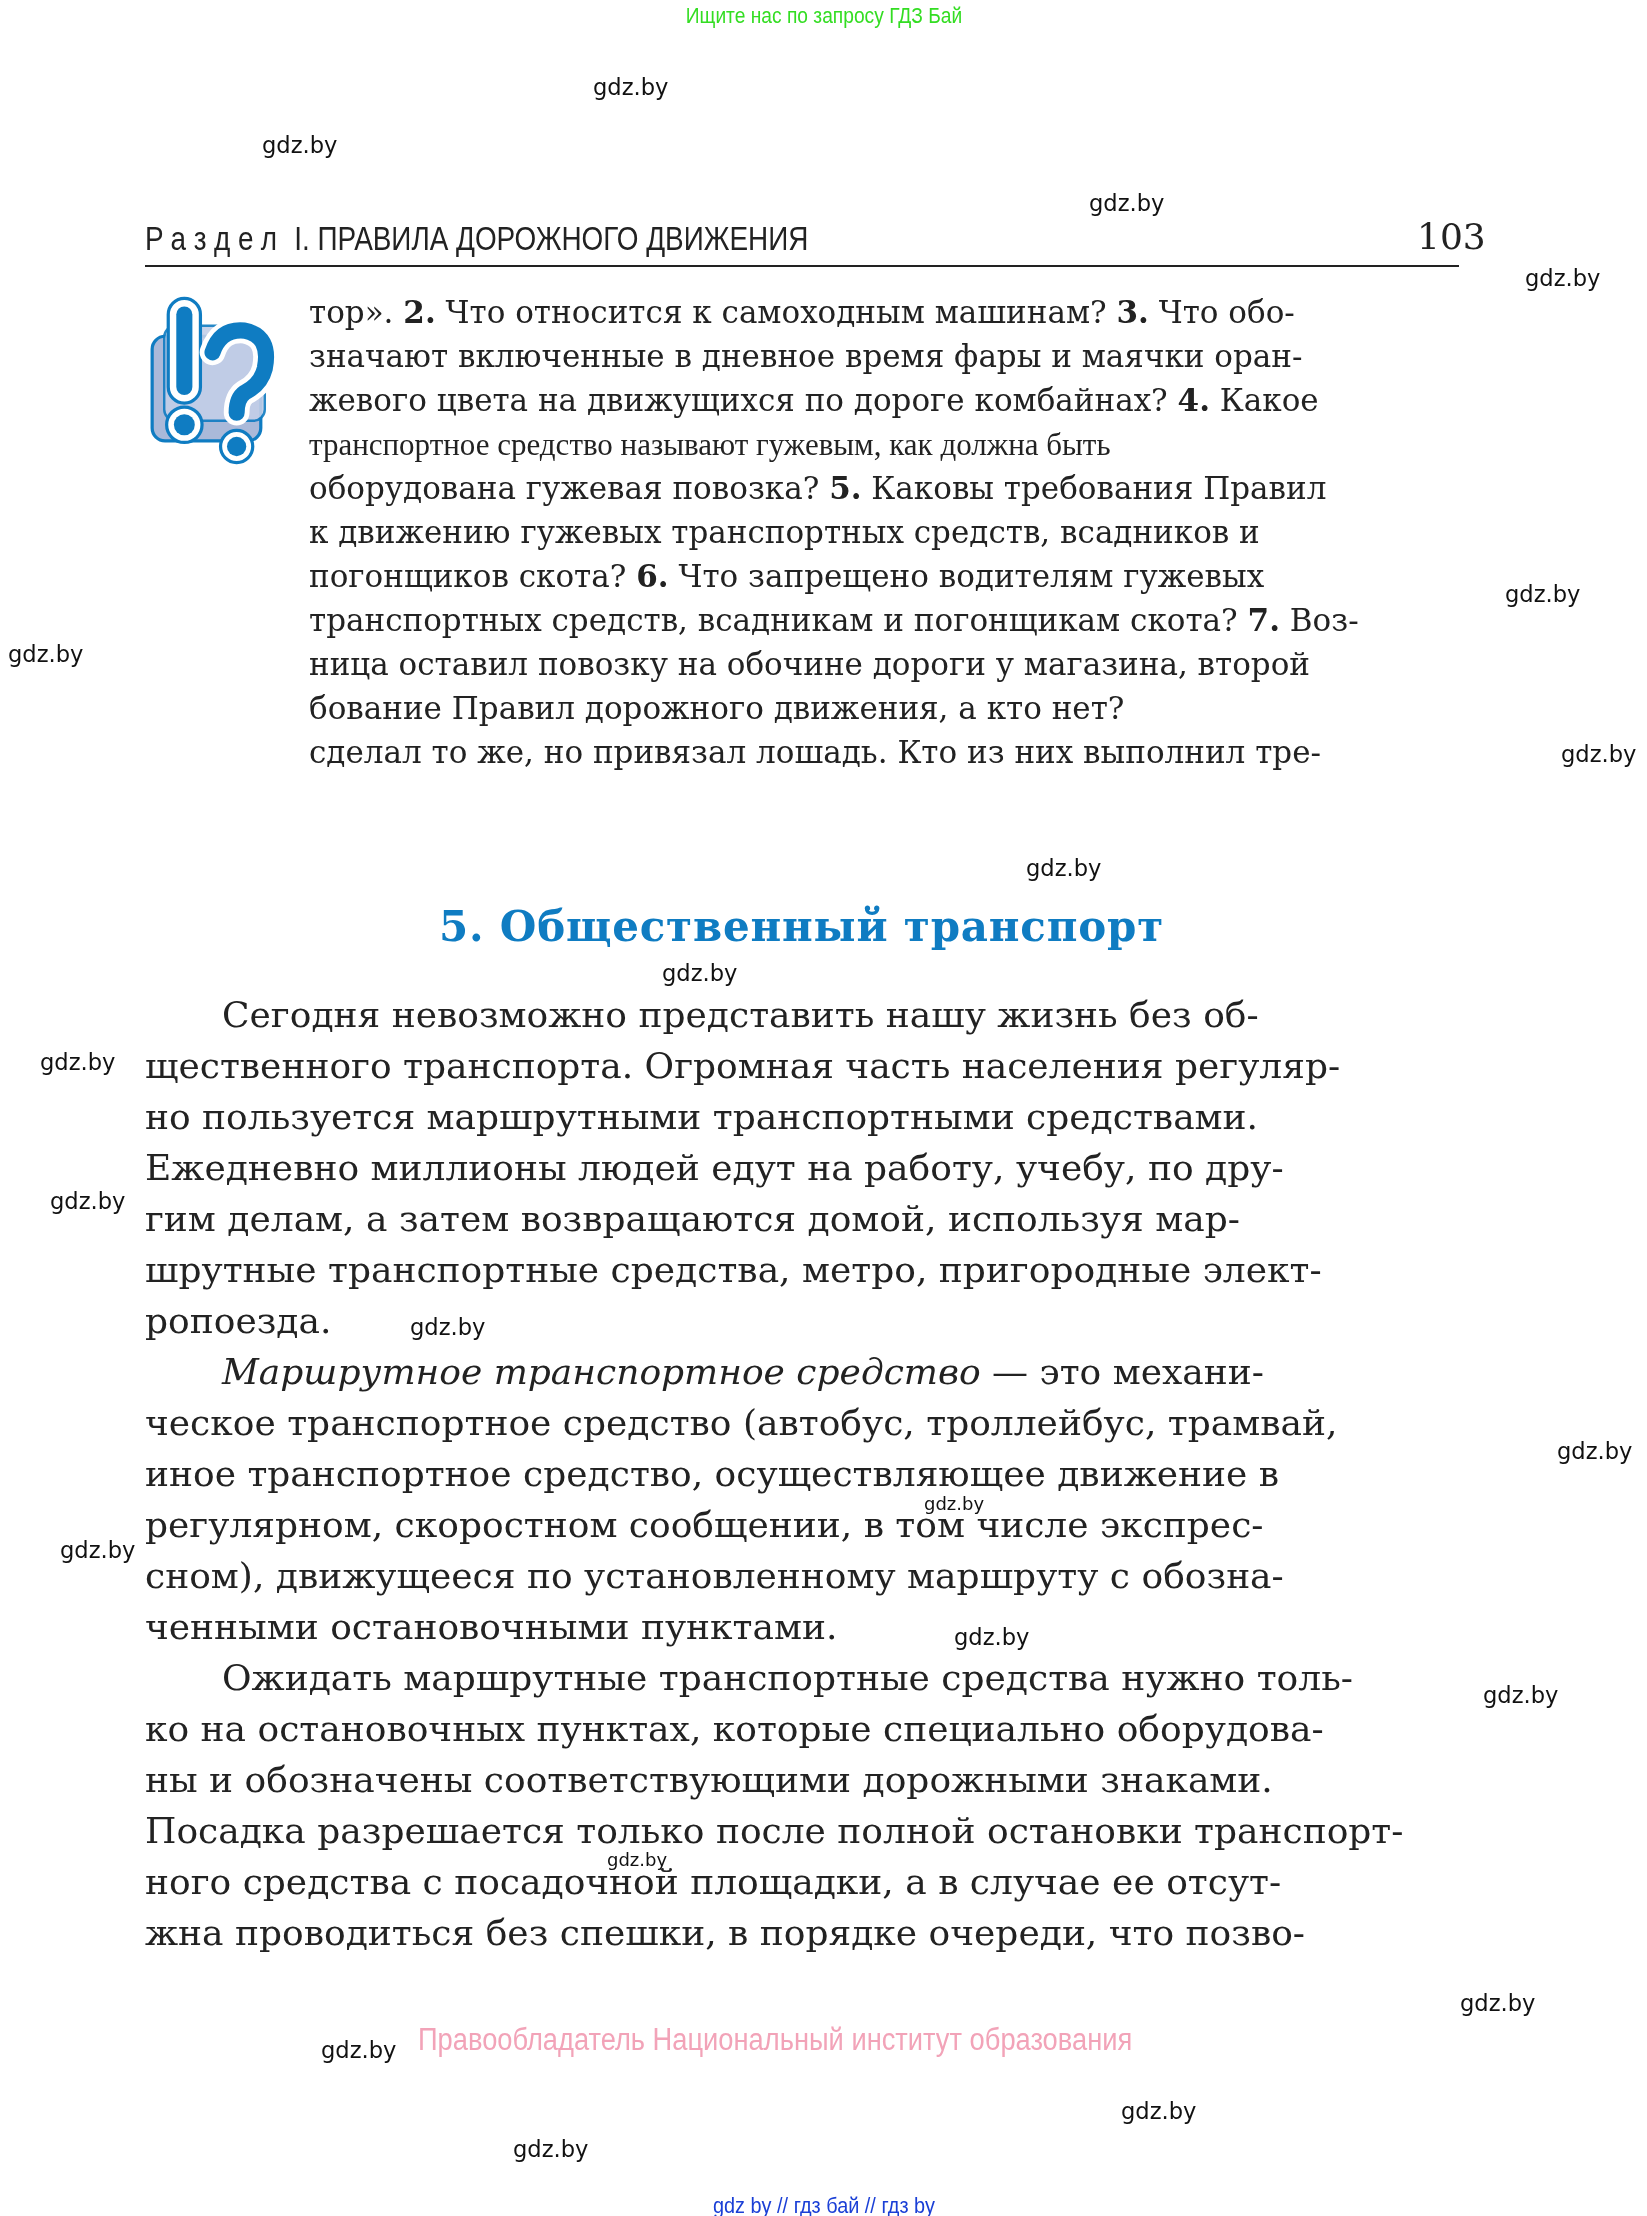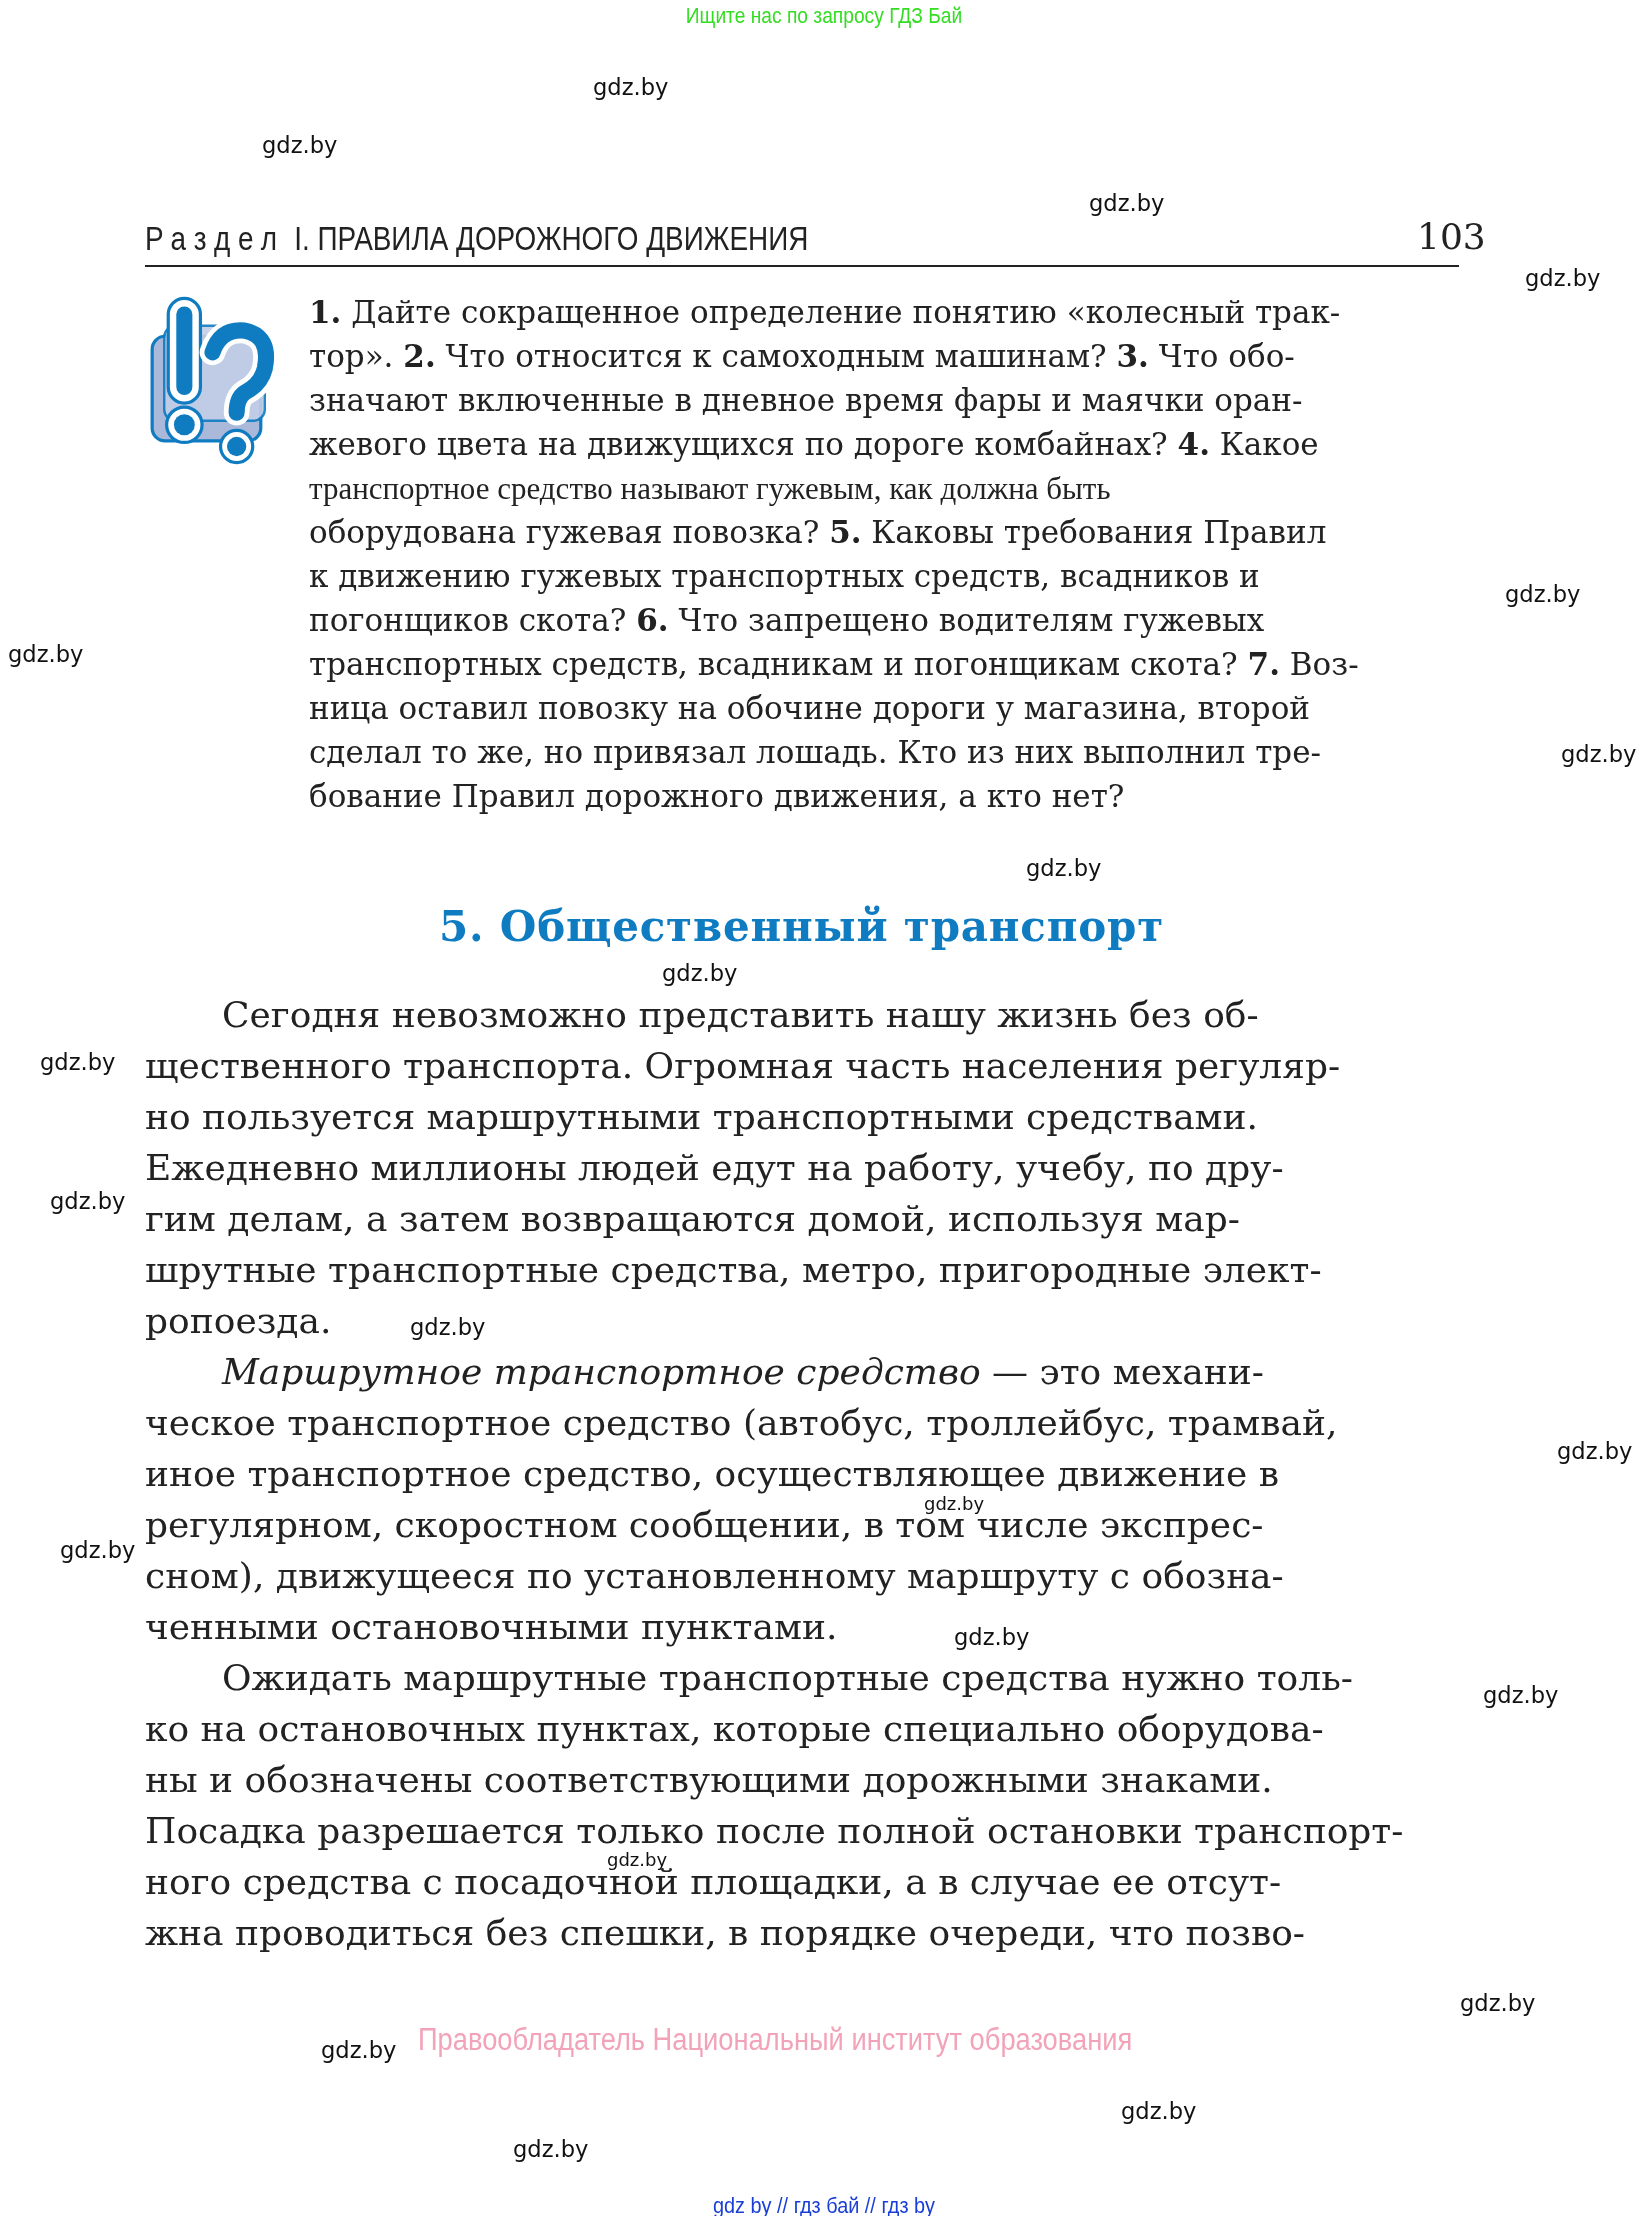--- a/index.html
+++ b/index.html
@@ -69,32 +69,31 @@
     <circle cx="50" cy="165" r="22" fill="#ffffff" stroke="#0f7cc2" stroke-width="4"></circle>
     <circle cx="50" cy="165" r="13" fill="#0f7cc2"></circle>
     <path d="M85 75 Q95 45 125 48 Q158 55 150 95 Q145 115 125 125 Q115 132 115 150" fill="none" stroke="#ffffff" stroke-width="32" stroke-linecap="round"></path>
     <path d="M85 75 Q95 45 125 48 Q158 55 150 95 Q145 115 125 125 Q115 132 115 150" fill="none" stroke="#0f7cc2" stroke-width="20" stroke-linecap="round"></path>
     <circle cx="115" cy="192" r="20" fill="#ffffff" stroke="#0f7cc2" stroke-width="4"></circle>
     <circle cx="115" cy="192" r="12" fill="#0f7cc2"></circle>
   </svg>
 </div>
 
 <div class="abs questions">
-  <span class="line" style="display: block;"><span style="white-space: nowrap; display: inline-block; word-spacing: 0px;"><b>1.</b> Дайте сокращенное определение понятию «колесный трак-</span></span>
   <span class="line" style="display: block;"><span style="white-space: nowrap; display: inline-block; word-spacing: 0px;">тор». <b>2.</b> Что относится к самоходным машинам? <b>3.</b> Что обо-</span></span>
   <span class="line" style="display: block;"><span style="white-space: nowrap; display: inline-block; word-spacing: 0px;">значают включенные в дневное время фары и маячки оран-</span></span>
   <span class="line" style="display: block;"><span style="white-space: nowrap; display: inline-block; word-spacing: 0px;">жевого цвета на движущихся по дороге комбайнах? <b>4.</b> Какое</span></span>
   <span class="line" style="display: block;"><span style="white-space: nowrap; display: inline-block; word-spacing: 0px; font-family: Liberation Serif, serif;">транспортное средство называют гужевым, как должна быть</span></span>
   <span class="line" style="display: block;"><span style="white-space: nowrap; display: inline-block; word-spacing: 0px;">оборудована гужевая повозка? <b>5.</b> Каковы требования Правил</span></span>
   <span class="line" style="display: block;"><span style="white-space: nowrap; display: inline-block; word-spacing: 0px;">к движению гужевых транспортных средств, всадников и</span></span>
   <span class="line" style="display: block;"><span style="white-space: nowrap; display: inline-block; word-spacing: 0px;">погонщиков скота?  <b>6.</b> Что запрещено водителям гужевых</span></span>
   <span class="line" style="display: block;"><span style="white-space: nowrap; display: inline-block; word-spacing: 0px;">транспортных средств, всадникам и погонщикам скота? <b>7.</b> Воз-</span></span>
   <span class="line" style="display: block;"><span style="white-space: nowrap; display: inline-block; word-spacing: 0px;">ница оставил повозку на обочине дороги у магазина, второй</span></span>
+  <span class="line last" style="display: block;"><span style="white-space: nowrap;">бование Правил дорожного движения, а кто нет?</span></span>
   <span class="line" style="display: block;"><span style="white-space: nowrap; display: inline-block; word-spacing: 0px;">сделал то же, но привязал лошадь. Кто из них выполнил тре-</span></span>
-  <span class="line last" style="display: block;"><span style="white-space: nowrap;">бование Правил дорожного движения, а кто нет?</span></span>
 </div>
 
 <div class="abs section-heading">5. Общественный транспорт</div>
 
 <div class="abs body-text">
   <div>
     <span class="bline indent" style="display: block;"><span style="white-space: nowrap; display: inline-block; word-spacing: 0px;">Сегодня невозможно представить нашу жизнь без об-</span></span>
     <span class="bline" style="display: block;"><span style="white-space: nowrap; display: inline-block; word-spacing: 0px;">щественного транспорта. Огромная часть населения регуляр-</span></span>
     <span class="bline" style="display: block;"><span style="white-space: nowrap; display: inline-block; word-spacing: 0px;">но пользуется маршрутными транспортными средствами.</span></span>
     <span class="bline" style="display: block;"><span style="white-space: nowrap; display: inline-block; word-spacing: 0px;">Ежедневно миллионы людей едут на работу, учебу, по дру-</span></span>

